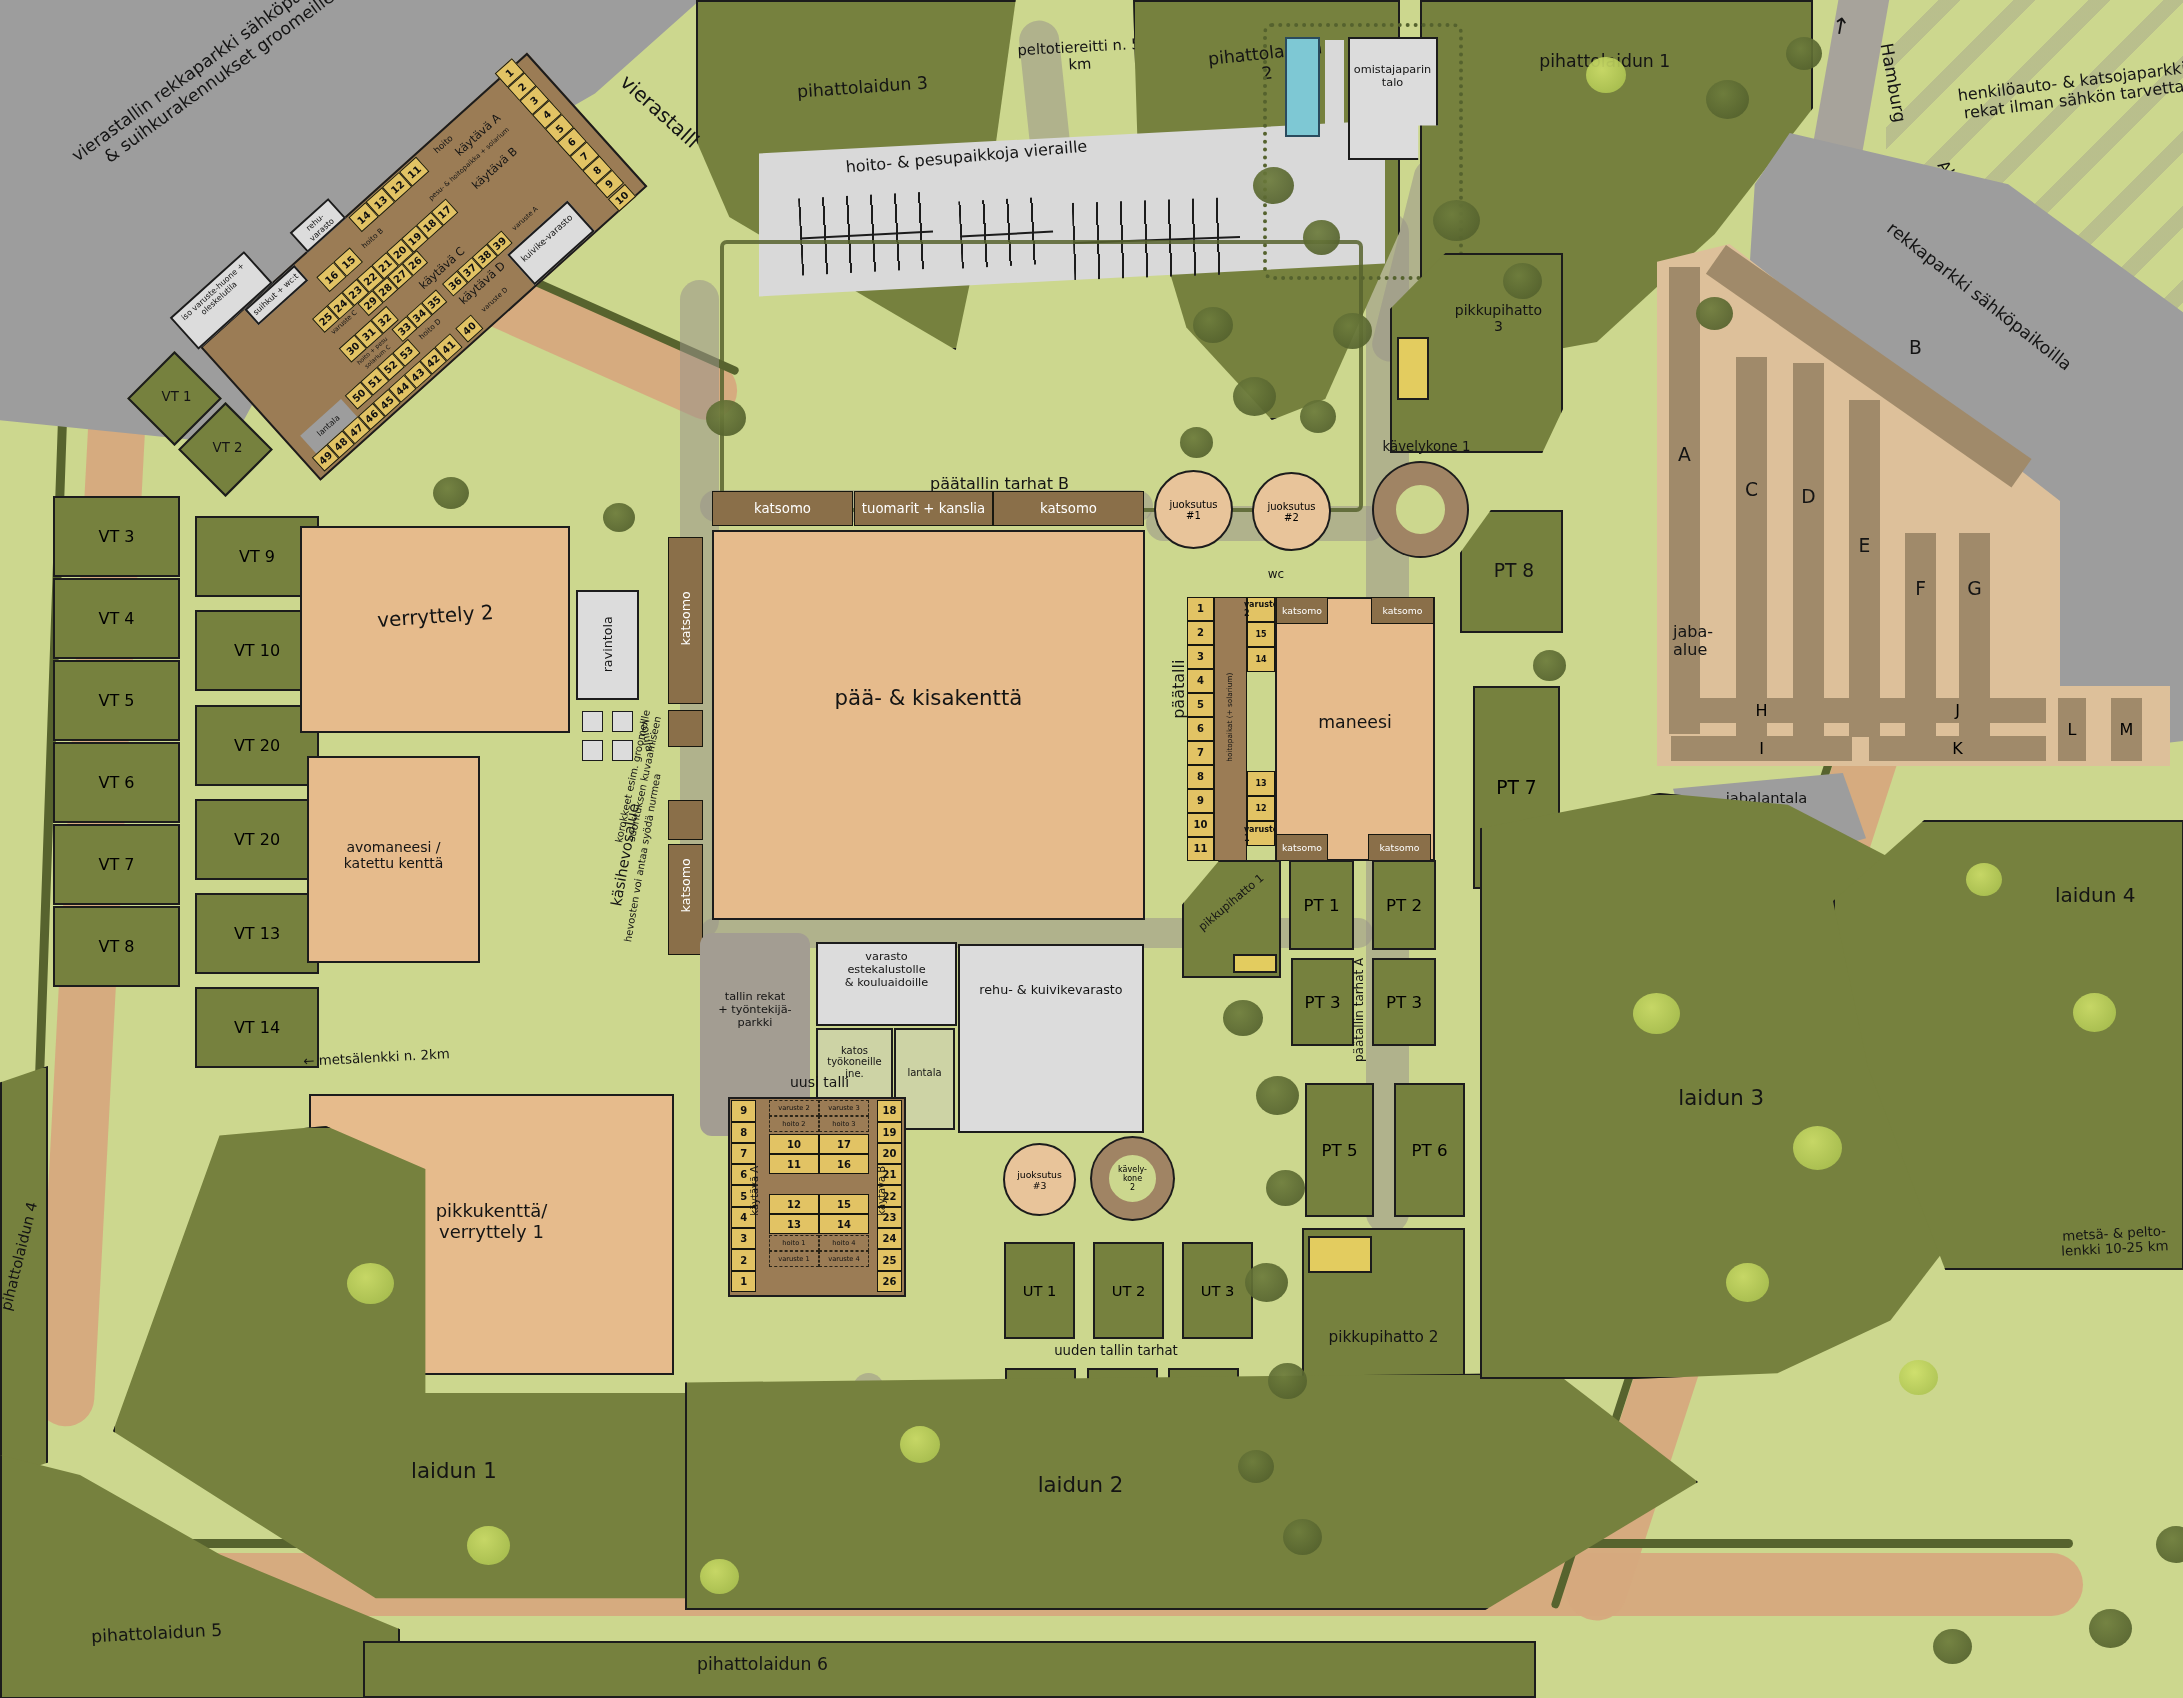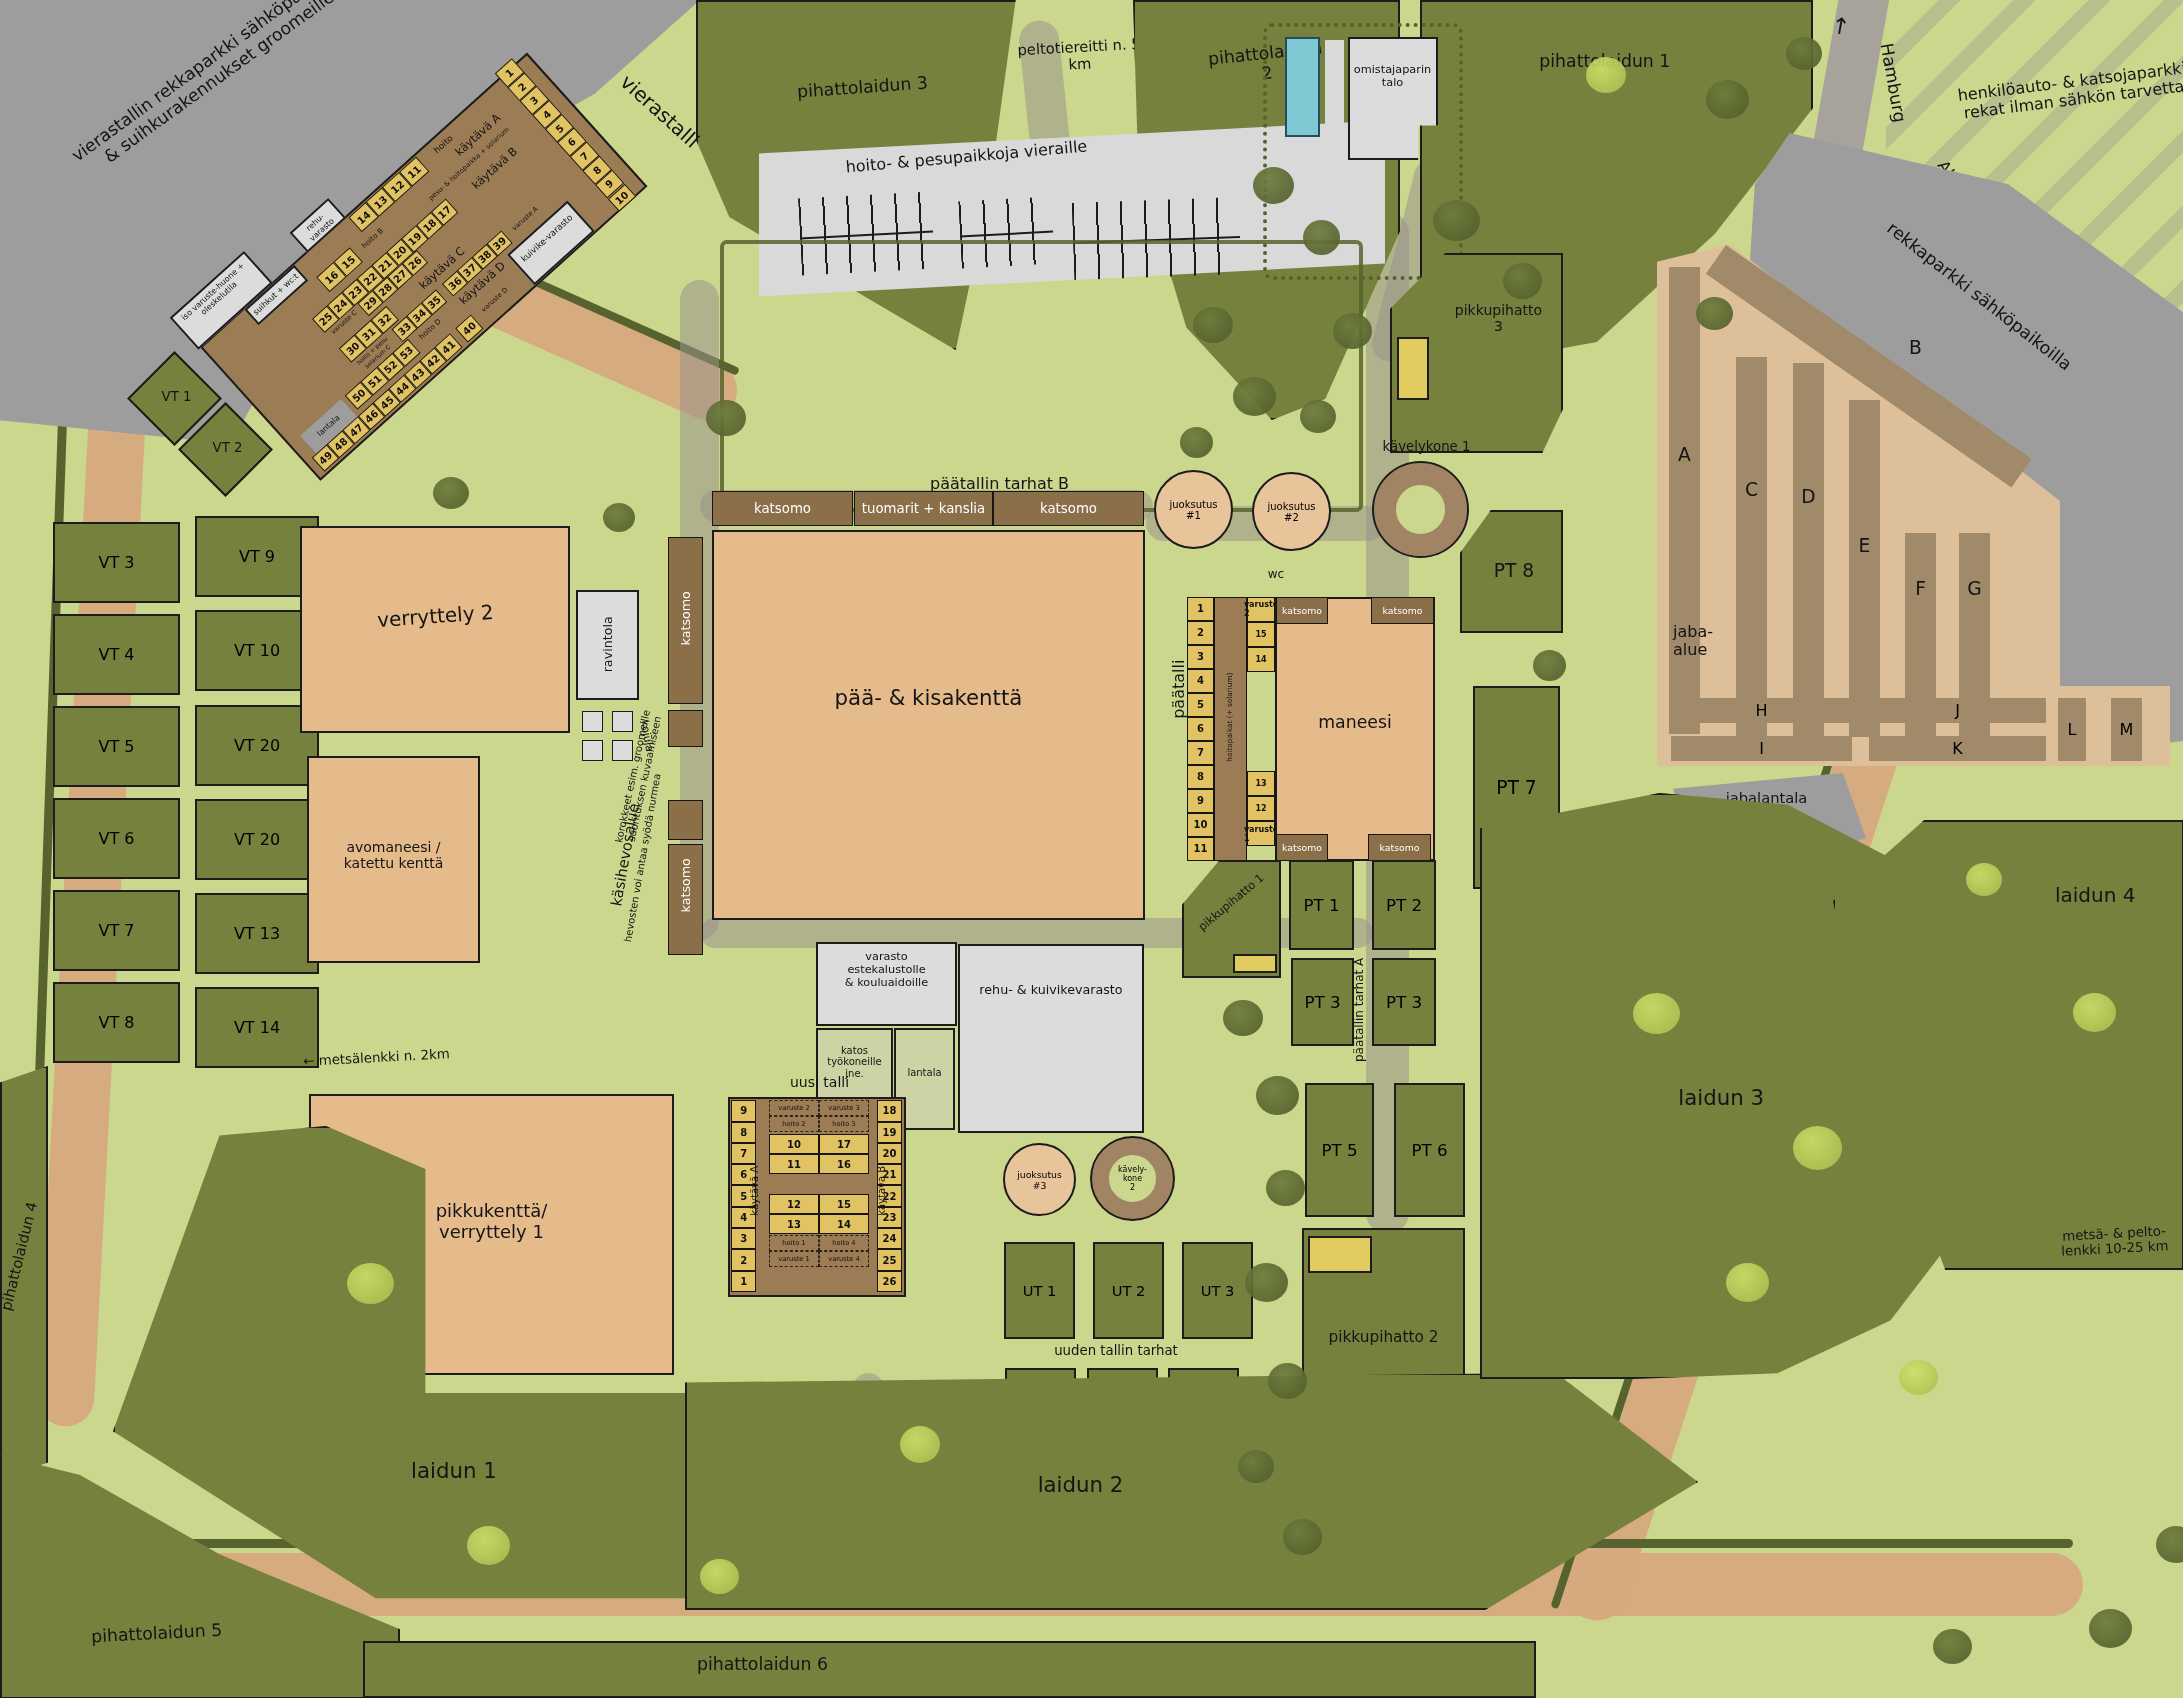--- a/index.html
+++ b/index.html
@@ -272,21 +272,21 @@
   </div>
   <div class="lb" style="left:566px;top:100px;width:187px;font-size:20px;transform:rotate(42deg)">vierastalli</div>
 
   <div class="a past" style="left:141px;top:365px;width:67px;height:67px;transform:rotate(45deg)">
     <div class="lb" style="left:0;top:34%;width:100%;font-size:13.3px;transform:rotate(-45deg)">VT 1</div>
   </div>
   <div class="a past" style="left:192px;top:416px;width:67px;height:67px;transform:rotate(45deg)">
     <div class="lb" style="left:0;top:34%;width:100%;font-size:13.3px;transform:rotate(-45deg)">VT 2</div>
   </div>
 
-  <div class="a fc" style="left:53px;top:522px;gap:11px">
+  <div class="a fc" style="left:53px;top:496px;gap:1px">
       <div class="past ctr" style="width:123px;height:77px;font-size:16px">VT 3</div>
       <div class="past ctr" style="width:123px;height:77px;font-size:16px">VT 4</div>
       <div class="past ctr" style="width:123px;height:77px;font-size:16px">VT 5</div>
       <div class="past ctr" style="width:123px;height:77px;font-size:16px">VT 6</div>
       <div class="past ctr" style="width:123px;height:77px;font-size:16px">VT 7</div>
       <div class="past ctr" style="width:123px;height:77px;font-size:16px">VT 8</div>
     </div>
   <div class="a fc" style="left:195px;top:516px;gap:13.3px">
       <div class="past ctr" style="width:120px;height:77px;font-size:16px">VT 9</div>
       <div class="past ctr" style="width:120px;height:77px;font-size:16px">VT 10</div>
@@ -386,20 +386,27 @@
   </div>
   <div class="lb" style="left:1256px;top:568px;width:40px;font-size:12px">wc</div>
 
   <div class="a past" style="left:1460px;top:510px;width:103px;height:123px;clip-path:polygon(30% 0,100% 0,100% 100%,0 100%,0 35%)">
     <div class="lb" style="left:10%;top:40%;width:85%;font-size:18.7px">PT 8</div>
   </div>
   <div class="a past ctr" style="left:1473px;top:686px;width:87px;height:203px;font-size:18.7px">
       <span>PT 7</span>
     </div>
 
+  <div class="a" style="left:700px;top:933px;width:110px;height:203px;background:#a39d92;border-radius:12px">
+    <div class="lb" style="left:2%;top:28%;width:96%;font-size:11.3px">
+      <span>tallin rekat</span><br>
+      <span>+ työntekijä-</span><br>
+      <span>parkki</span>
+    </div>
+  </div>
   <div class="a bld" style="left:816px;top:942px;width:141px;height:84px">
     <div class="lb" style="left:2%;top:8%;width:96%;font-size:11.3px">
       <span>varasto</span><br>
       <span>estekalustolle</span><br>
       <span>&amp; kouluaidoille</span>
     </div>
   </div>
   <div class="a" style="left:816px;top:1028px;width:77px;height:102px;background:#cdd3a5;border:2px solid #1c1c1c">
     <div class="lb" style="left:2%;top:15%;width:96%;font-size:10px">
       <span>katos</span><br>

